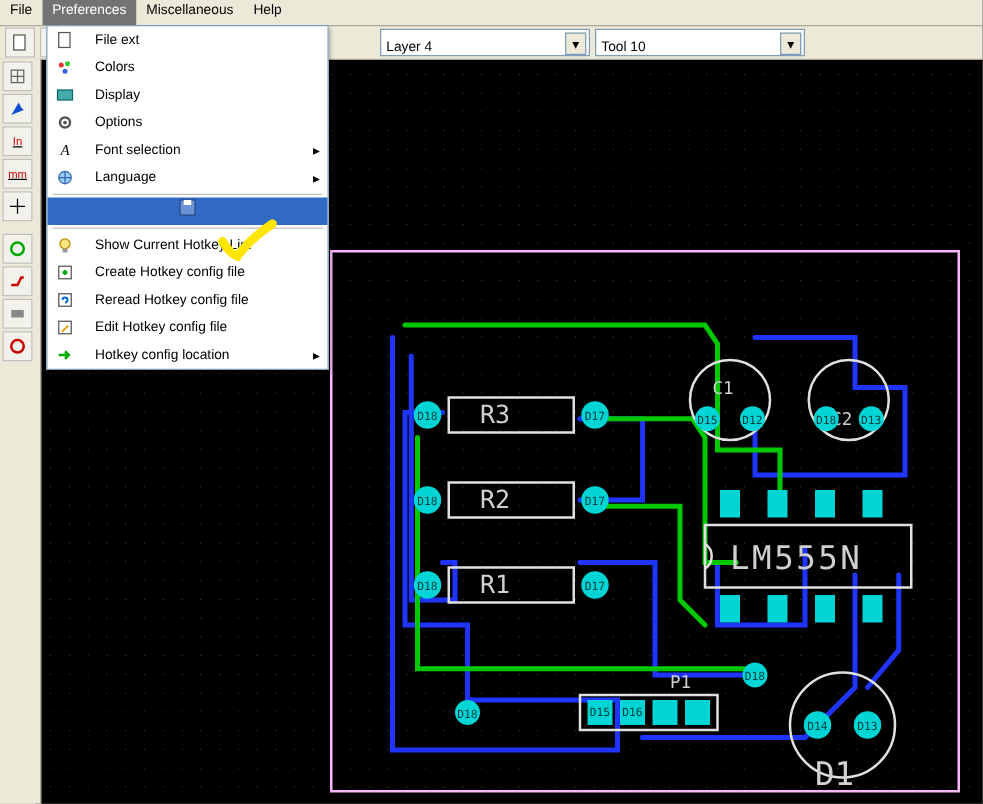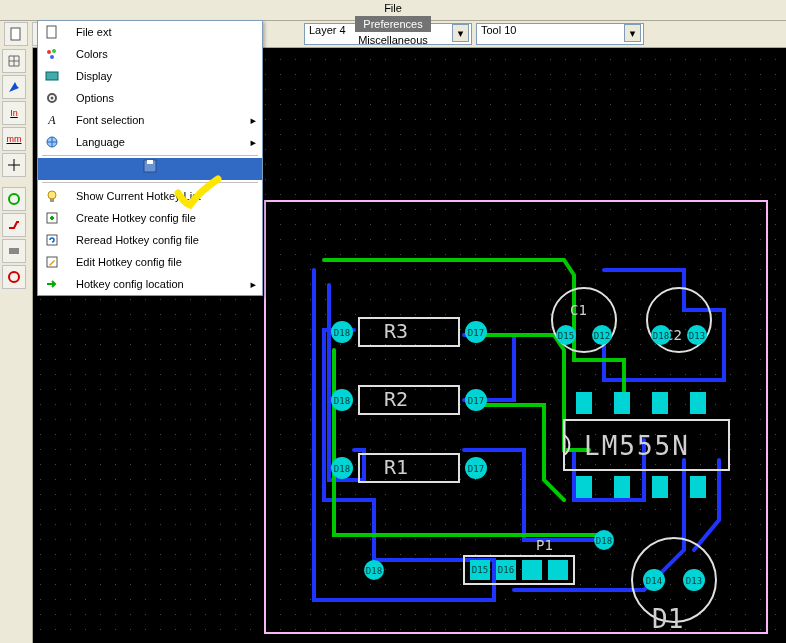--- a/index.html
+++ b/index.html
@@ -10,25 +10,23 @@
     background: #ece9d8;
     width: 786px;
     height: 643px;
     overflow: hidden;
     position: relative;
   }
   .menubar {
     background: #ece9d8;
     height: 20px;
     display: flex;
-    align-items: center;
     border-bottom: 1px solid #aca899;
     position: relative;
     z-index: 50;
-    flex-direction: column;
   }
   .menu-item {
     padding: 2px 8px;
     cursor: default;
   }
   .menu-item.open {
     background: #737373;
     color: #fff;
   }
   .toolbar-row {
@@ -49,21 +47,21 @@
     background: #f3f2ea;
     display: flex;
     align-items: center;
     justify-content: center;
   }
   .combo {
     height: 20px;
     border: 1px solid #7f9db9;
     background: #fff;
     display: flex;
-    align-items: flex-start;
+    align-items: flex-end;
     padding: 0 2px 0 4px;
     font-size: 11px;
     gap: 4px;
   }
   .combo .arrow {
     width: 15px;
     height: 16px;
     background: #ece9d8;
     border: 1px solid #7f9db9;
     display:flex;align-items:center;justify-content:center;

